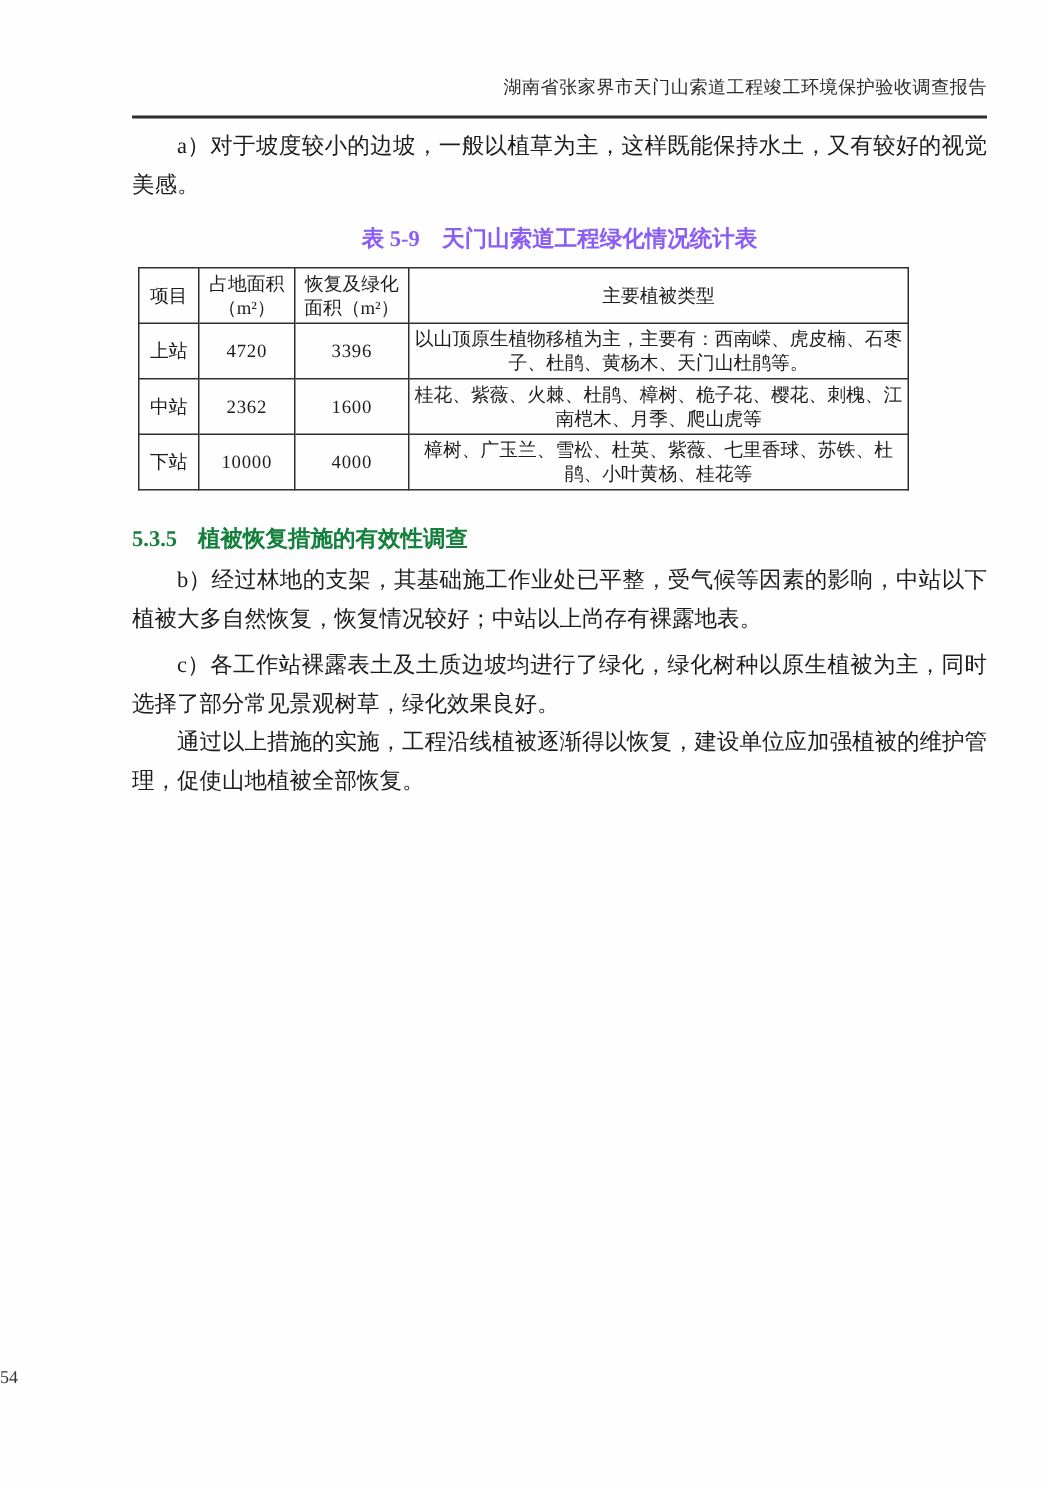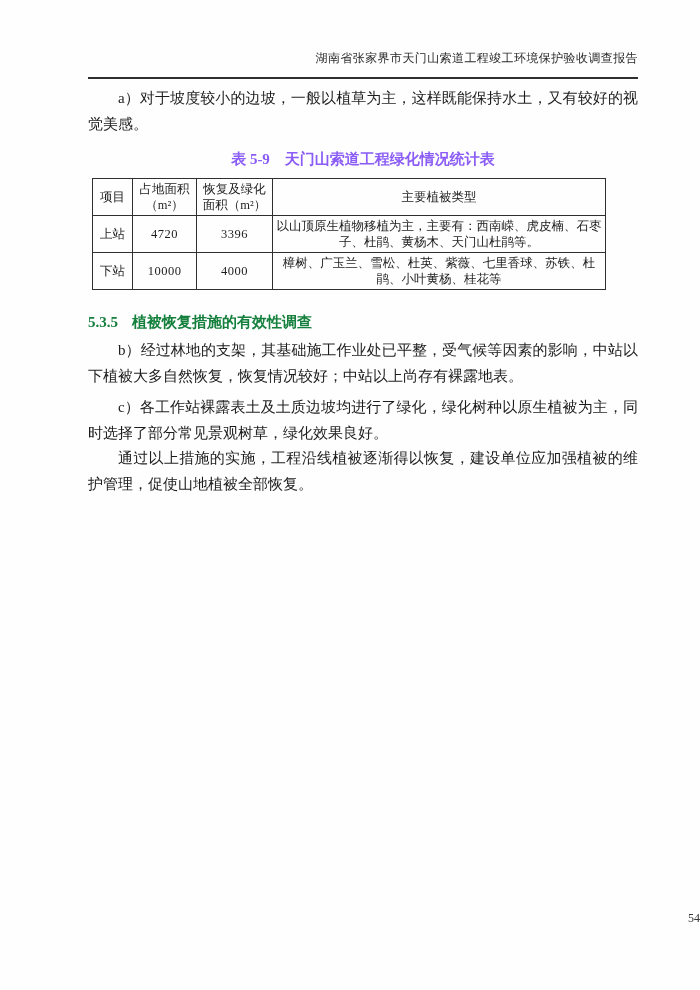--- a/index.html
+++ b/index.html
@@ -9,21 +9,21 @@
   .page {
     position: relative;
     width: 700px; height: 990px;
     background: #fefefe;
     color: #1c1c1c;
     font-family: "Liberation Serif", "DejaVu Serif", serif;
     overflow: hidden;
     box-sizing: border-box;
   }
   .content {
-    padding: 50px 62px 0 88px;
+    padding: 50px 42px 0 88px;
   }
   .running-header {
     text-align: right;
     font-size: 12px;
     letter-spacing: 0.4px;
     color: #2a2a2a;
     line-height: 16px;
   }
   .header-rule {
     border: none;
@@ -78,21 +78,21 @@
     font-weight: bold;
     color: #15803d;
   }
   .section-heading .sec-num { margin-right: 14px; }
   .sect-para-first { margin-top: 10px; }
   .summary-para { }
   .page-number {
     position: absolute;
     left: 0; right: 0;
     top: 911px;
-    text-align: right;
+    text-align: left;
     font-size: 12px;
     color: #333;
     font-family: Liberation Serif, serif;
   }
 </style>
 </head>
 <body>
 
 <div class="page">
   <div class="content">
@@ -122,20 +122,26 @@
         </tr>
       </thead>
       <tbody>
         <tr>
           <th>上站</th>
           <td class="num">4720</td>
           <td class="num">3396</td>
           <td>以山顶原生植物移植为主，主要有：西南嵘、虎皮楠、石枣子、杜鹃、黄杨木、天门山杜鹃等。</td>
         </tr>
         <tr>
+          <th>中站</th>
+          <td class="num">2362</td>
+          <td class="num">1600</td>
+          <td>桂花、紫薇、火棘、杜鹃、樟树、桅子花、樱花、刺槐、江南桤木、月季、爬山虎等</td>
+        </tr>
+        <tr>
           <th>下站</th>
           <td class="num">10000</td>
           <td class="num">4000</td>
           <td>樟树、广玉兰、雪松、杜英、紫薇、七里香球、苏铁、杜鹃、小叶黄杨、桂花等</td>
         </tr>
       </tbody>
     </table>
 
     <h3 class="section-heading"><span class="sec-num">5.3.5</span><span>植被恢复措施的有效性调查</span></h3>
 

